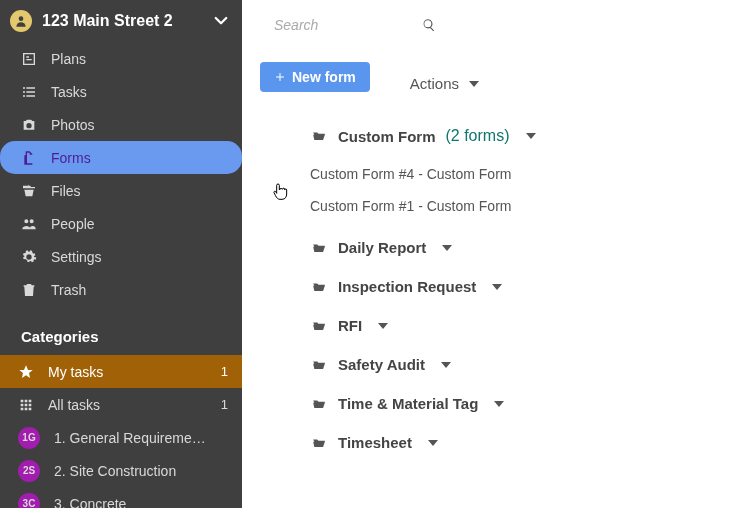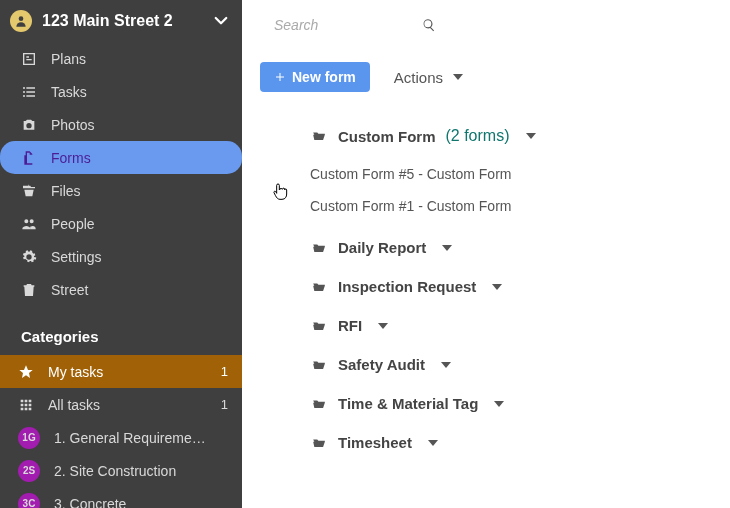--- a/index.html
+++ b/index.html
@@ -22,21 +22,21 @@
     .cat-circle  { width:22px; height:22px; border-radius:50%; background:#a21caf; color:#d9d9d9; font-size:10px; font-weight:600; display:flex;align-items:center;justify-content:center; flex:none;}
     .cat-text    { flex:1; white-space:nowrap; overflow:hidden; text-overflow:ellipsis; }
 
     
     .main        { flex:1; background:#fff; padding: 10px 18px; overflow:auto; color:#444; position:relative;}
     .search-row  { display:flex; align-items:center; height:30px; gap:8px; padding-left: 14px; }
     .search-in   { border:none; outline:none; font-size:14px; color:#555; width:140px; }
     .search-in::placeholder { color:#aaa; font-style:italic;}
     .search-icon { width:14px; height:14px; fill:#555; }
 
-    .toolbar     { display:flex; align-items:center; gap:24px; margin:22px 0 30px 0; }
+    .toolbar     { display:flex; align-items:flex-end; gap:40px; margin:22px 0 30px 0; }
     .btn-primary { background:#5b96ee; color:#fff; border:none; border-radius:4px; padding:7px 14px; font-size:14px; font-weight:600; cursor:pointer; display:flex; align-items:center; gap:6px;}
     .actions-btn { background:none; border:none; font-size:15px; color:#555; cursor:pointer; display:flex; align-items:center; gap:4px; }
 
     .folder-row  { display:flex; align-items:center; gap:10px; padding:5px 0; margin-left: 50px; cursor:pointer;}
     .folder-icon { width:18px; height:14px; fill:#555; flex:none;}
     .folder-name { font-weight:600; font-size:15px; color:#444;text-align:center;}
     .folder-sub  { font-weight:400; color:#0f766e;}
     .caret-btn   { width:10px; height:10px; fill:#555; margin-left:6px; cursor:pointer;}
     .form-item   { margin-left: 50px; padding: 8px 0; font-size:14px; color:#555; cursor:pointer;}
     .folder-row + .folder-row, .form-item + .folder-row { margin-top: 12px; }
@@ -152,21 +152,21 @@
       <div class="nav-item">
         <svg>
           <use href="#settings-icon"></use>
         </svg>
         <span>Settings</span>
       </div>
       <div class="nav-item">
         <svg>
           <use href="#trash-icon"></use>
         </svg>
-        <span>Street</span>
+        <span>Trash</span>
       </div>
     </div>
 
   <div class="section-hdr">Categories</div>
 
   <div id="cat-region">
       <div class="cat-item active">
         <svg>
           <use href="#star-icon"></use>
         </svg>
@@ -222,21 +222,21 @@
       <div class="folder-row">
         <svg class="folder-icon">
           <use href="#folder-open"></use>
         </svg>
         <span class="folder-name">Custom Form</span>
         <span class="folder-sub">(2 forms)</span>
         <svg class="caret-btn">
           <use href="#caret-down"></use>
         </svg>
       </div>
-      <div class="form-item">Custom Form #5 - Custom Form</div>
+      <div class="form-item">Custom Form #4 - Custom Form</div>
       <div class="form-item">Custom Form #1 - Custom Form</div>
       <div class="folder-row">
         <svg class="folder-icon">
           <use href="#folder-open"></use>
         </svg>
         <span class="folder-name">Daily Report</span>
         <svg class="caret-btn">
           <use href="#caret-down"></use>
         </svg>
       </div>

